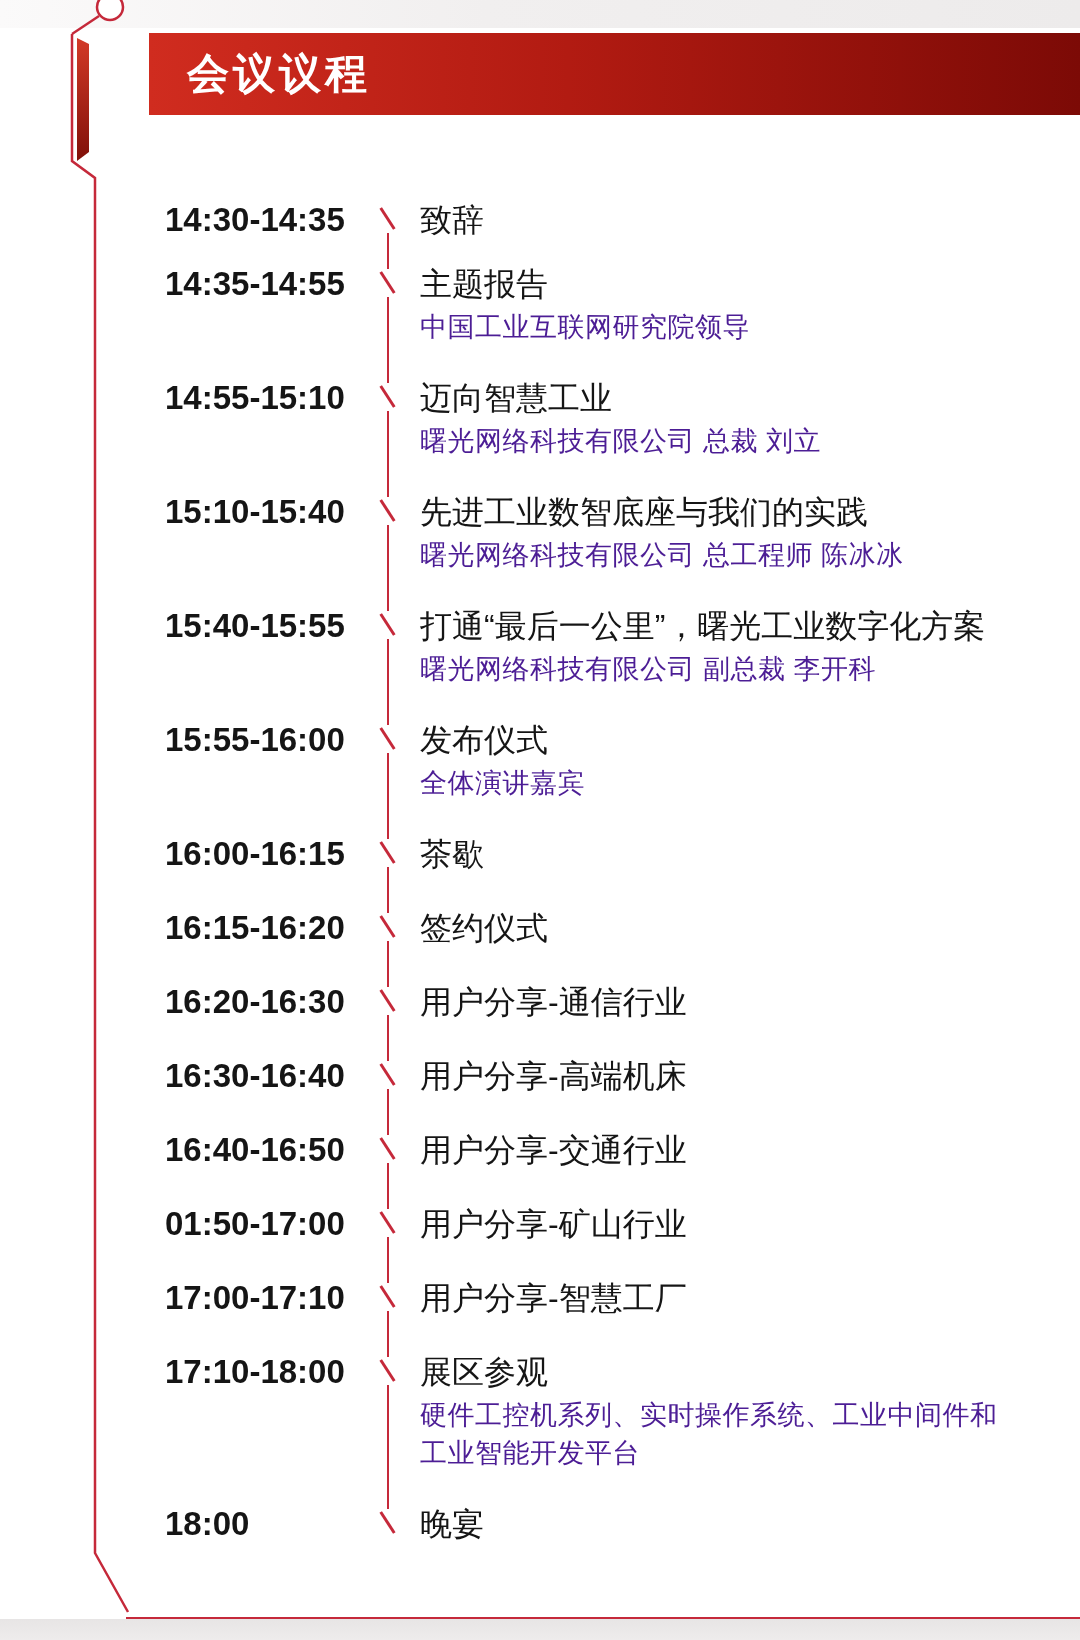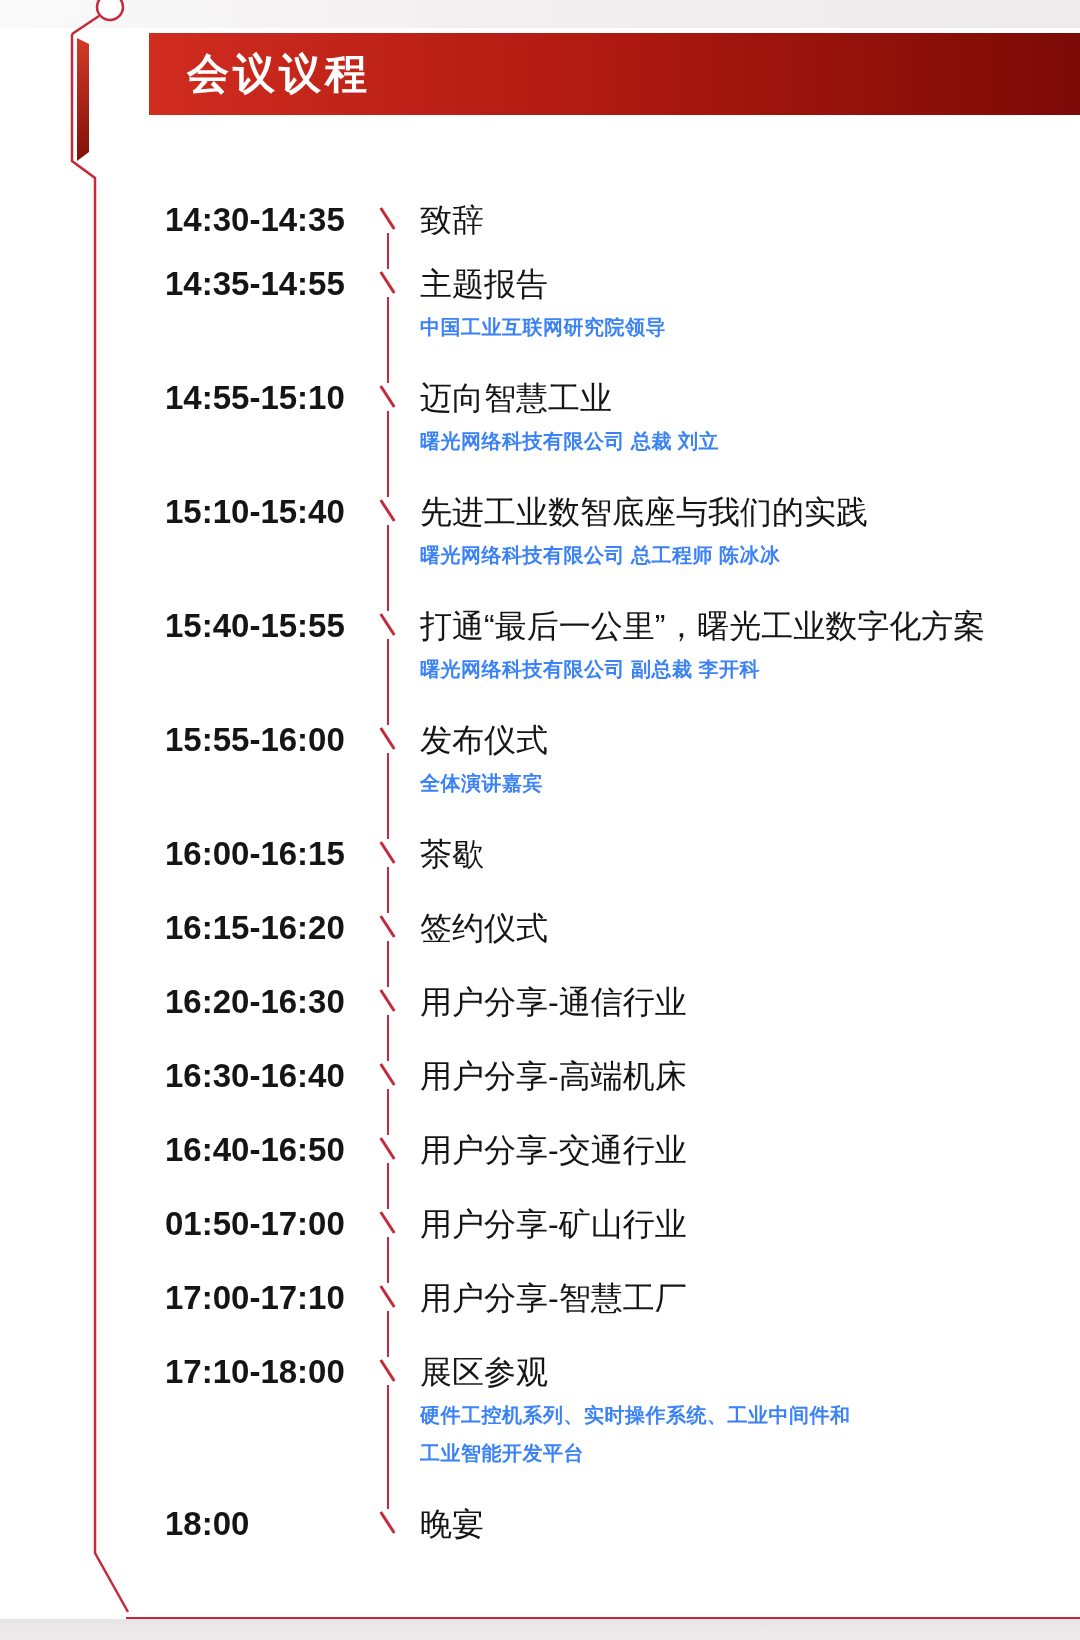--- a/index.html
+++ b/index.html
@@ -51,21 +51,21 @@
   }
   .tick {
     position:absolute; left:-1px; top:8px; width:3px; height:25px;
     background:#c5293a; transform:rotate(-33deg); z-index:3;
   }
   .content { flex:1; min-width:0; }
   .title {
     font-size:32px; font-weight:400; line-height:44px; color:#151515;
   }
   .subtitle {
-    font-size:20px; font-weight:700; line-height:38px; color:#3b82f6;
+    font-size:27px; font-weight:400; line-height:38px; color:#4c1d95;
     margin-top:2px; letter-spacing:0.5px; white-space:pre-line;
   }
   .subtitle:empty { display:none; }
 </style>
 </head>
 <body>
 
 <div class="top-band"></div>
 <div class="bottom-band"></div>
 

